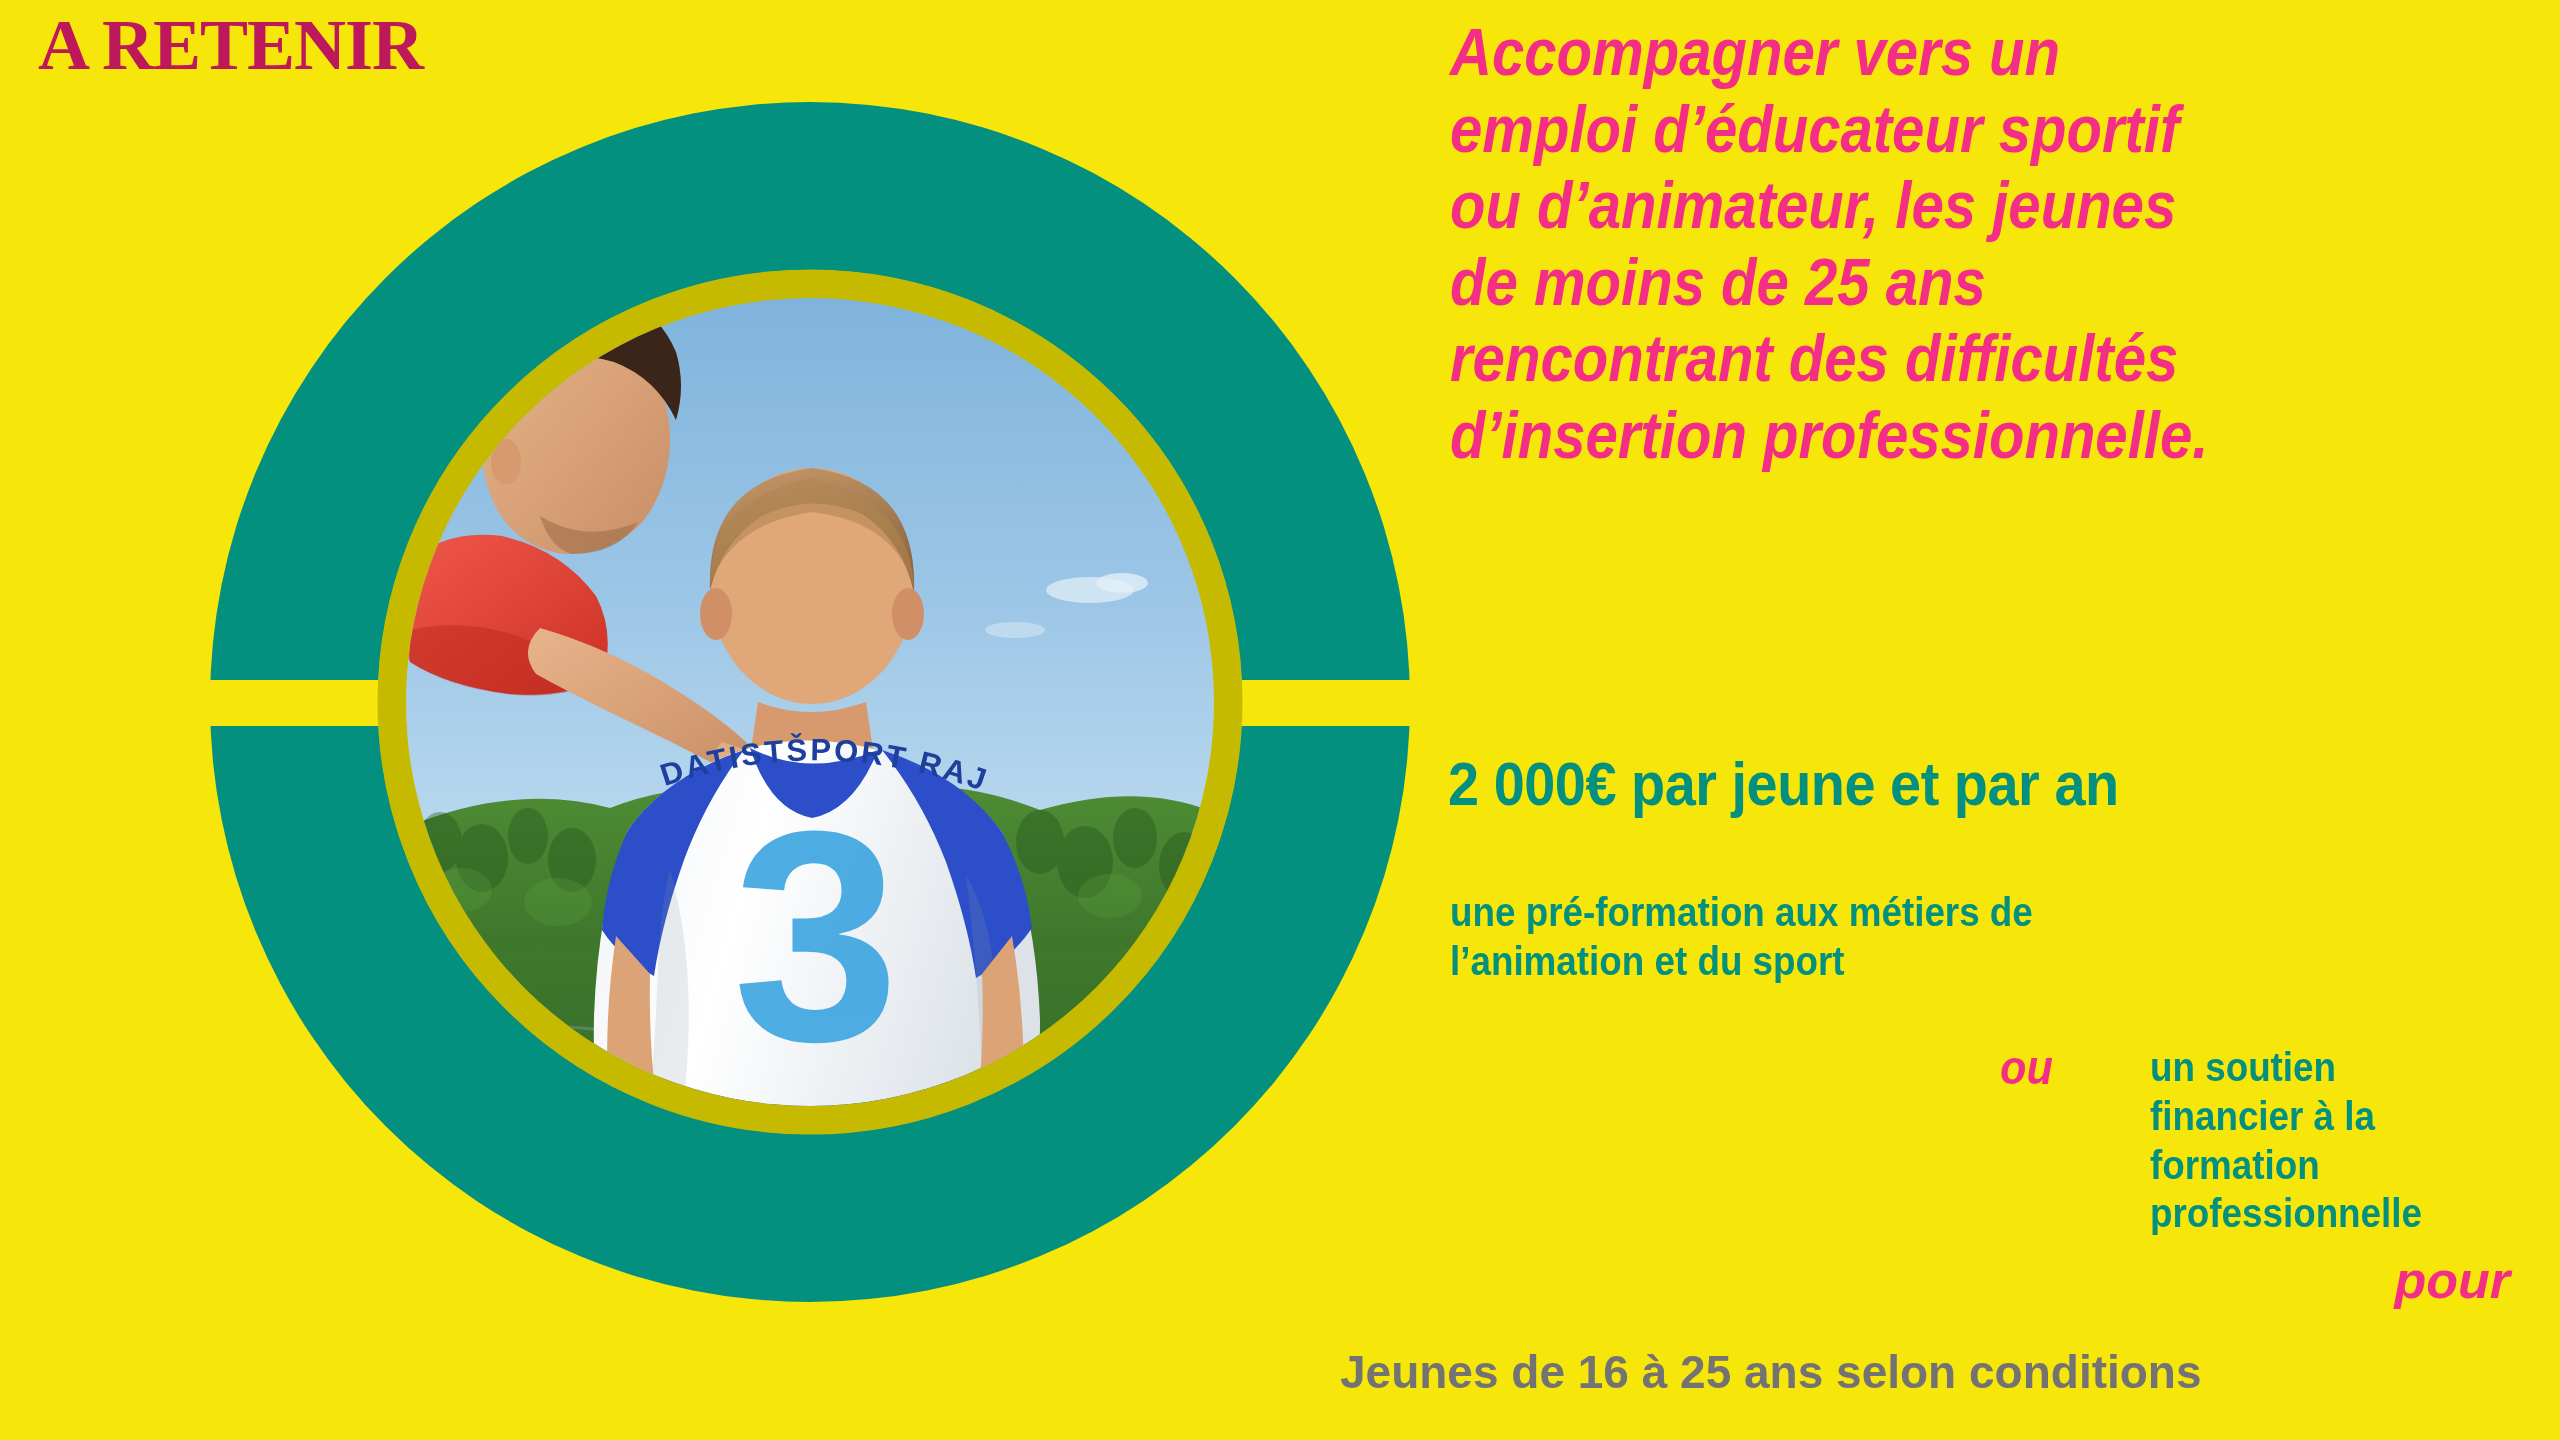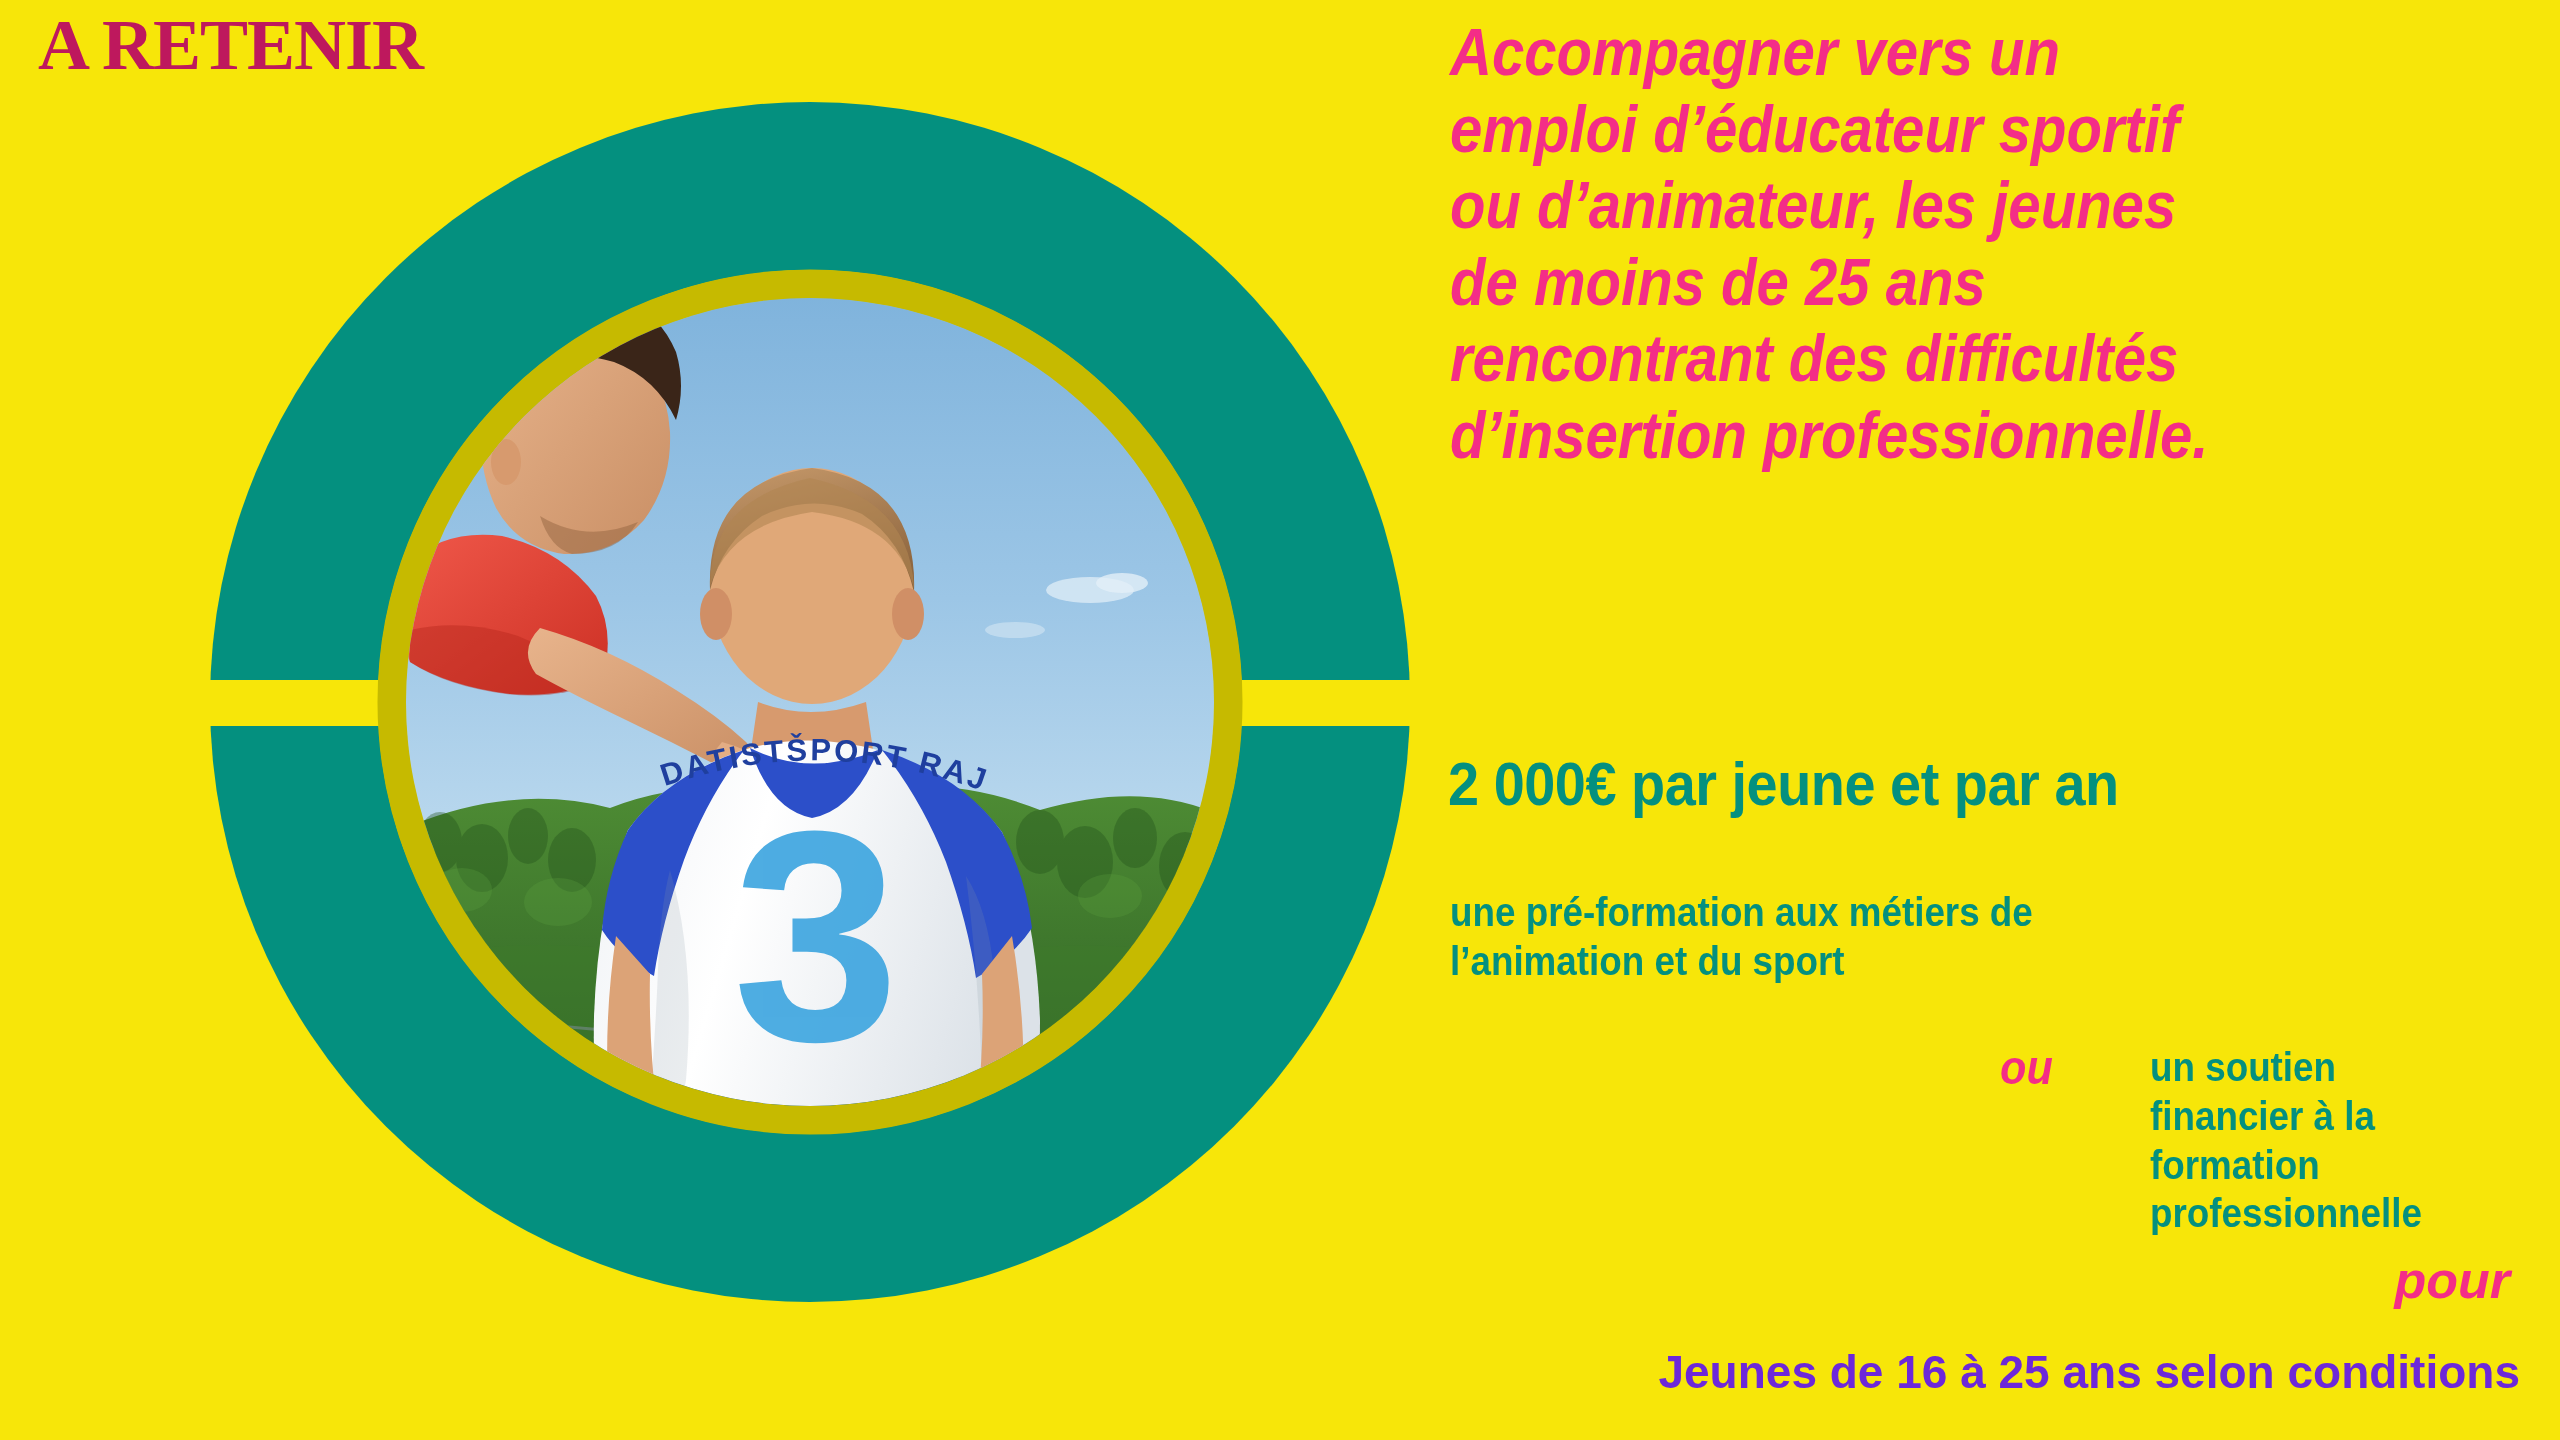--- a/index.html
+++ b/index.html
@@ -138,22 +138,22 @@
     font-weight: 700;
     font-style: italic;
     font-size: 52px;
   }
 
   .eligibility {
     position: absolute;
     left: -90px;
     top: 1345px;
     width: 1180px;
-    text-align: right;
-    color: #6d28d9;
+    text-align: left;
+    color: #737373;
     font-family: "Liberation Sans Narrow", "Liberation Sans", sans-serif;
     font-weight: 700;
     font-size: 46px;
     white-space: nowrap;
   }
 </style>
 </head>
 <body>
 
 <div id="stage">

